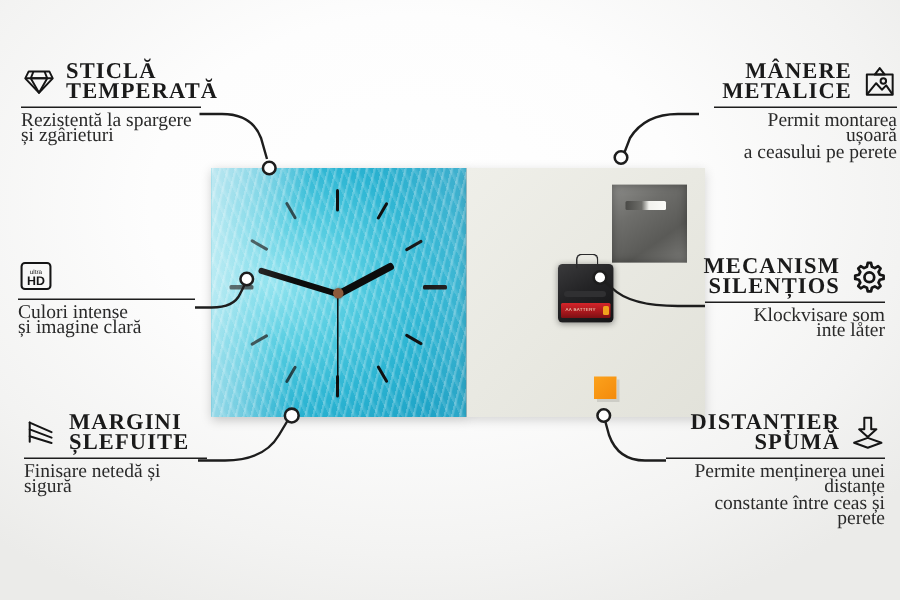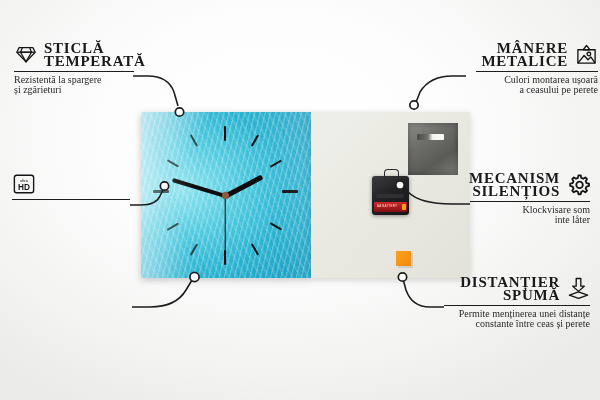--- a/index.html
+++ b/index.html
@@ -206,21 +206,21 @@
     white-space: pre-line;
   }
   .callout-rule {
     height: 1px;
     background: #1d1d1d;
     margin-top: 4px;
     margin-bottom: 3px;
   }
   .callout-sub {
     font-family: "Liberation Serif", serif;
-    font-size: 10px;
+    font-size: 13px;
     line-height: 10.4px;
     color: #2a2a2a;
     white-space: pre-line;
   }
   .icon-box {
     width: 23px;
     height: 23px;
     flex: 0 0 23px;
     display: flex;
     align-items: center;
@@ -329,40 +329,60 @@
     <div class="callout-head">
       <span class="icon-box">
         <svg width="22" height="22" viewBox="0 0 24 24">
           <rect x="1.5" y="2.5" width="21" height="19" rx="2.5" fill="none" stroke="#151515" stroke-width="1.5"></rect>
           <text x="12" y="10.2" text-anchor="middle" font-family="Liberation Sans, sans-serif" font-size="4.6" fill="#151515">ultra</text>
           <text x="12" y="18.6" text-anchor="middle" font-family="Liberation Sans, sans-serif" font-size="9" font-weight="bold" fill="#151515">HD</text>
         </svg>
       </span>
     </div>
     <div class="callout-rule"></div>
-  </div>
-
+    <div class="callout-sub">Culori intense
+și imagine clară</div>
+  </div>
+
+  <div class="callout left" style="left:16px; top:276px; width:122px;">
+    <div class="callout-head">
+      <span class="icon-box">
+        <svg width="22" height="20" viewBox="0 0 24 22">
+          <g stroke="#151515" stroke-width="1.5" stroke-linecap="round">
+            <path d="M3,3 L19,10"></path>
+            <path d="M3,8 L19,14"></path>
+            <path d="M3,13 L19,18"></path>
+            <path d="M3,3 L3,17"></path>
+          </g>
+        </svg>
+      </span>
+      <div class="callout-title">MARGINI
+ȘLEFUITE</div>
+    </div>
+    <div class="callout-rule"></div>
+    <div class="callout-sub">Finisare netedă și sigură</div>
+  </div>
 
   <div class="callout right" style="left:476px; top:42px; width:122px;">
     <div class="callout-head">
       <div class="callout-title">MÂNERE
 METALICE</div>
       <span class="icon-box">
         <svg width="23" height="22" viewBox="0 0 24 23">
           <g fill="none" stroke="#151515" stroke-width="1.4" stroke-linejoin="round">
             <path d="M12,1.5 L8.5,6 H15.5 Z"></path>
             <rect x="3" y="6" width="18" height="14"></rect>
             <path d="M3,20 L9.5,12 L13.5,16.5 L16.5,13.5 L21,20"></path>
             <circle cx="14.5" cy="10.5" r="1.9"></circle>
           </g>
         </svg>
       </span>
     </div>
     <div class="callout-rule"></div>
-    <div class="callout-sub">Culori montarea ușoară
+    <div class="callout-sub">Permit montarea ușoară
 a ceasului pe perete</div>
   </div>
 
   <div class="callout right" style="left:470px; top:172px; width:120px;">
     <div class="callout-head">
       <div class="callout-title">MECANISM
 SILENȚIOS</div>
       <span class="icon-box">
         <svg width="23" height="23" viewBox="0 0 24 24">
           <g fill="none" stroke="#151515" stroke-width="1.9" stroke-linejoin="round">

